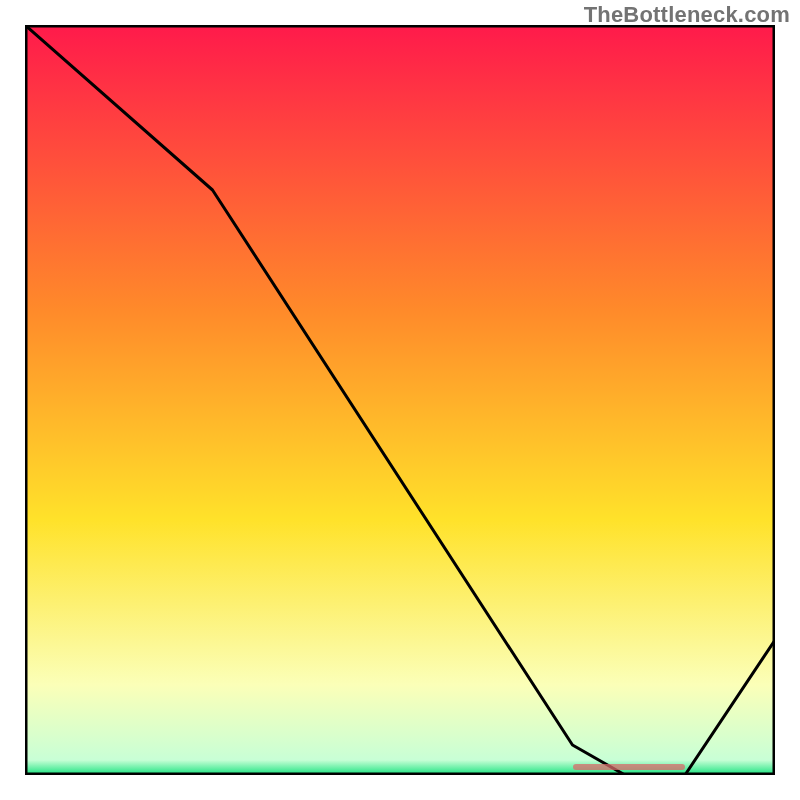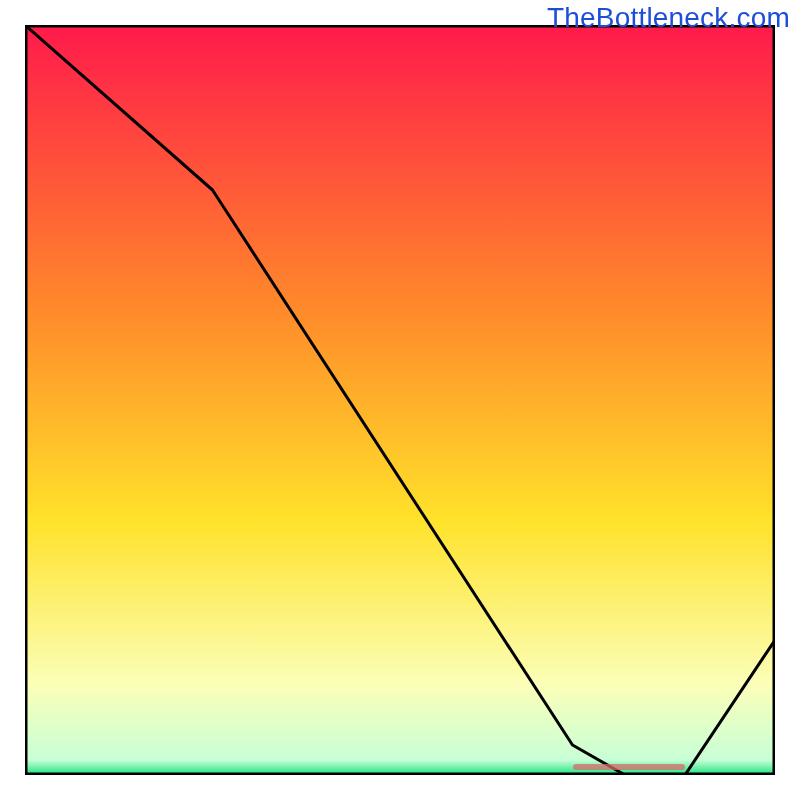--- a/index.html
+++ b/index.html
@@ -12,23 +12,23 @@
   }
   .container {
     position: relative;
     width: 800px;
     height: 800px;
   }
   .watermark {
     position: absolute;
     top: 2px;
     right: 10px;
-    font-size: 28px;
-    font-weight: normal;
-    color: #1d4ed8;
+    font-size: 22px;
+    font-weight: bold;
+    color: #737373;
     letter-spacing: 0.2px;
     z-index: 5;
   }
   .plot-area {
     position: absolute;
     left: 25px;
     top: 25px;
     width: 750px;
     height: 750px;
     overflow: hidden;

